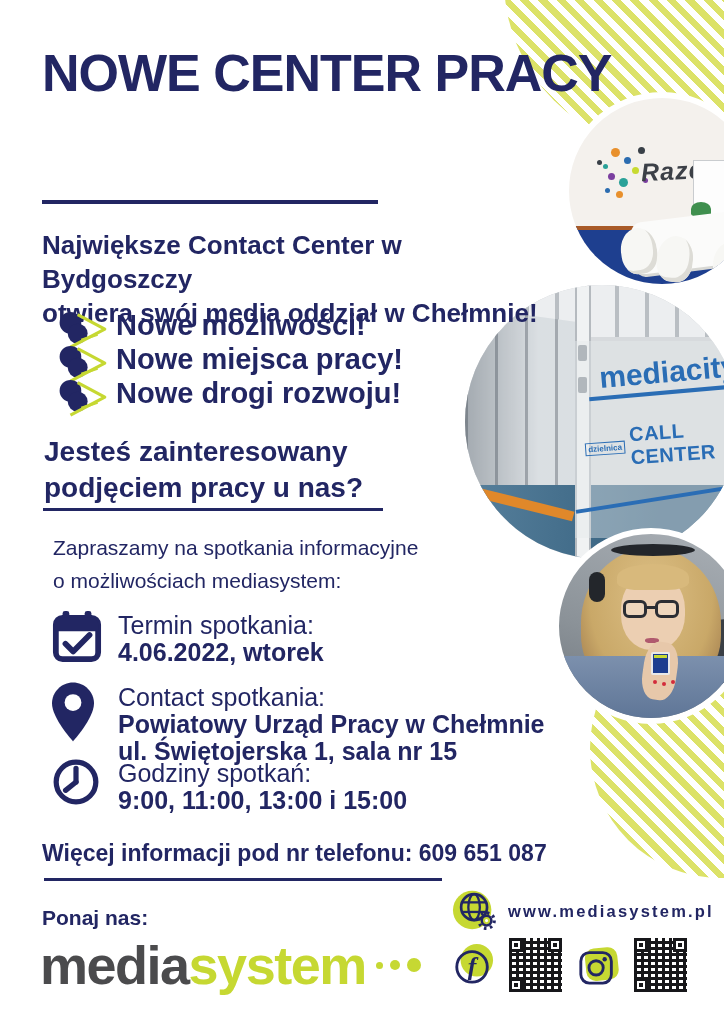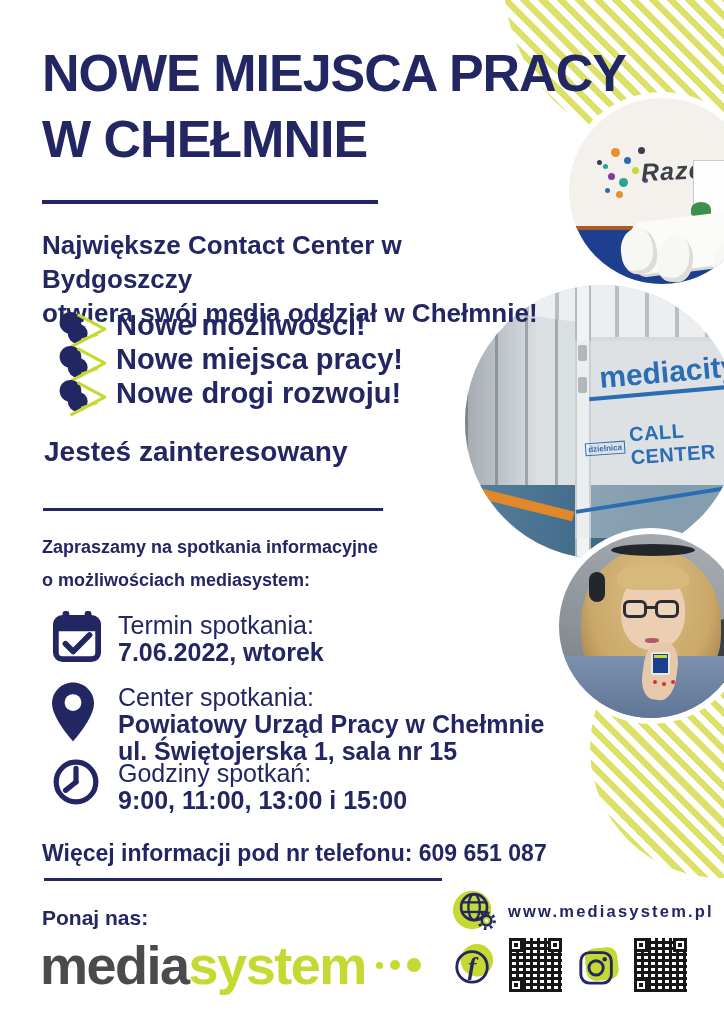--- a/index.html
+++ b/index.html
@@ -84,21 +84,21 @@
   .rule1{left:42px;top:200px;width:336px;height:4px;}
   .rule2{left:43px;top:508px;width:340px;height:3px;}
   .rule3{left:44px;top:878px;width:398px;height:3px;}
   .intro{left:42px;top:228px;font-size:26px;line-height:34px;font-weight:600;width:500px;z-index:5;}
   .intro b{font-weight:800;}
   .bullets{left:56px;top:296px;z-index:5;margin-top:12px;}
   .bullet-row{display:flex;align-items:center;height:34px;}
   .bullet-row .mega{width:56px;height:44px;margin-right:4px;flex:0 0 auto;margin-top:10px;}
   .bullet-label{font-size:29px;font-weight:600;white-space:nowrap;}
   .question{left:44px;top:434px;font-size:28px;line-height:36px;font-weight:600;z-index:5;}
-  .invitation{left:42px;top:531px;font-size:18px;line-height:33px;font-weight:700;z-index:5;}
+  .invitation{left:53px;top:531px;font-size:21px;line-height:33px;font-weight:400;z-index:5;}
   .detail{position:absolute;display:flex;z-index:5;}
   .detail .ic{width:66px;flex:0 0 auto;}
   .detail .txt{font-size:25px;line-height:27px;padding-top:2px;}
   .detail .lbl{font-weight:400;}
   .detail .val{font-weight:800;}
   .d1{left:52px;top:610px;}
   .d2{left:52px;top:682px;}
   .d3{left:52px;top:758px;}
   .phone{left:42px;top:840px;font-size:23px;font-weight:600;z-index:5;}
   .follow{left:42px;top:906px;font-size:21px;font-weight:600;z-index:5;}
@@ -175,22 +175,21 @@
     <div class="wm-glass g2"></div>
     <div class="wm-bridge"></div>
     <div class="wm-lips"></div>
     <div class="wm-body"></div>
     <div class="wm-arm"></div>
     <div class="wm-badge"></div>
     <div class="wm-nails"></div>
   </div>
 
   <div class="abs title">
-    <div>NOWE MIEJSCA PRACY</div>
-    <div>W CHEŁMNIE</div>
+    <div>NOWE CENTER PRACY</div>
   </div>
   <div class="abs rule rule1"></div>
 
   <div class="abs intro">
     <div>Największe Contact Center w Bydgoszczy</div>
     <div><span>otwiera swój </span><b>media oddział</b><span> w Chełmnie!</span></div>
   </div>
 
   <div class="abs bullets">
     <div class="bullet-row">
@@ -217,53 +216,54 @@
           <circle cx="24" cy="27" r="11" fill="#222663"></circle>
         <polyline points="24,6 54,22 16,42" fill="none" stroke="#c6d832" stroke-width="3.5" stroke-linejoin="round"></polyline>
         <line x1="28" y1="34" x2="46" y2="28" stroke="#c6d832" stroke-width="3"></line>
       </svg>
       <span class="bullet-label">Nowe drogi rozwoju!</span>
     </div>
   </div>
 
   <div class="abs question">
     <div>Jesteś zainteresowany</div>
+    <div>podjęciem pracy u nas?</div>
   </div>
   <div class="abs rule rule2"></div>
 
   <div class="abs invitation">
     <div>Zapraszamy na spotkania informacyjne</div>
     <div>o możliwościach mediasystem:</div>
   </div>
 
   <div class="detail d1">
     <div class="ic">
       <svg width="50" height="54" viewBox="0 0 52 54">
         <rect x="11" y="0" width="7" height="13" rx="2.5" fill="#222663"></rect>
         <rect x="34" y="0" width="7" height="13" rx="2.5" fill="#222663"></rect>
         <rect x="4" y="7" width="44" height="43" rx="7" fill="none" stroke="#222663" stroke-width="6"></rect>
         <path d="M4 14 a7 7 0 0 1 7 -7 h30 a7 7 0 0 1 7 7 v7 H4 z" fill="#222663"></path>
         <path d="M14 34 l8 8 l17 -17" fill="none" stroke="#222663" stroke-width="6" stroke-linecap="round" stroke-linejoin="round"></path>
       </svg>
     </div>
     <div class="txt">
       <div class="lbl">Termin spotkania:</div>
-      <div class="val">7.06.2022, wtorek</div>
+      <div class="val">4.06.2022, wtorek</div>
     </div>
   </div>
 
   <div class="detail d2">
     <div class="ic">
       <svg width="42" height="60" viewBox="0 0 40 56">
         <path d="M20 0 C9 0 0 9 0 20 c0 14 20 36 20 36 s20 -22 20 -36 C40 9 31 0 20 0 z" fill="#222663"></path>
         <circle cx="20" cy="19" r="8" fill="#fff"></circle>
       </svg>
     </div>
     <div class="txt">
-      <div class="lbl">Center spotkania:</div>
+      <div class="lbl">Contact spotkania:</div>
       <div class="val">Powiatowy Urząd Pracy w Chełmnie</div>
       <div class="val">ul. Świętojerska 1, sala nr 15</div>
     </div>
   </div>
 
   <div class="detail d3">
     <div class="ic">
       <svg width="48" height="48" viewBox="0 0 46 46">
         <circle cx="23" cy="23" r="19" fill="none" stroke="#222663" stroke-width="5"></circle>
         <line x1="23" y1="23" x2="23" y2="10" stroke="#222663" stroke-width="5" stroke-linecap="round"></line>

